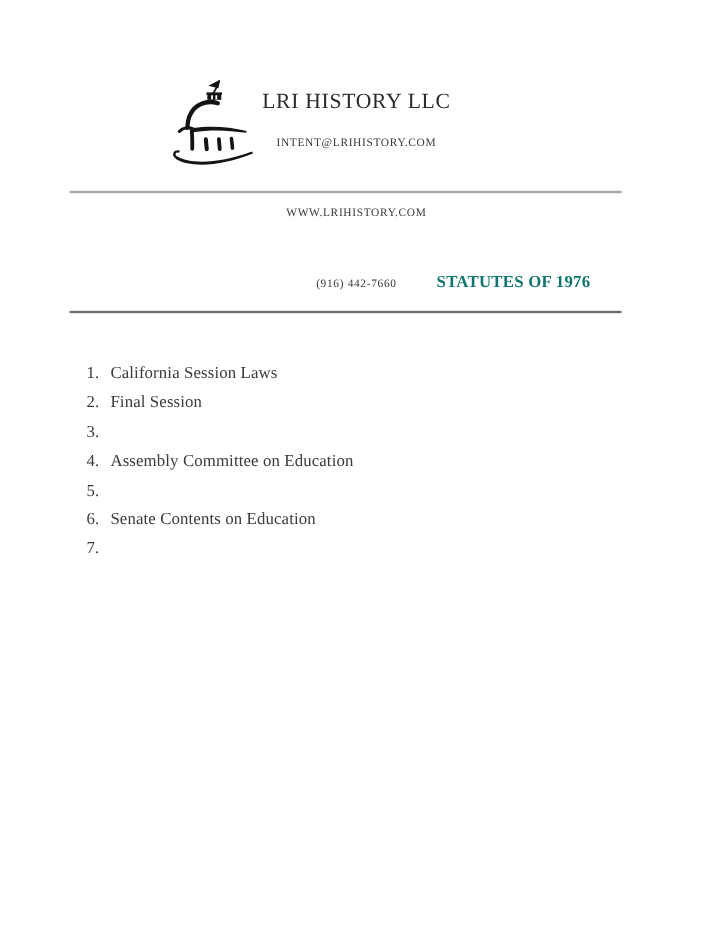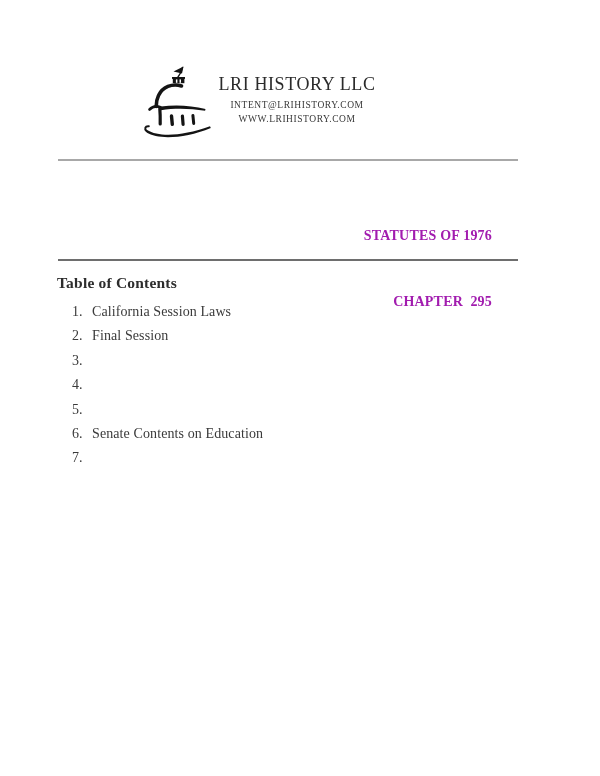--- a/index.html
+++ b/index.html
@@ -31,22 +31,23 @@
     font-size: 18px;
     letter-spacing: 0.6px;
     color: #2b2b2b;
     line-height: 21px;
   }
   .contact-line {
     font-size: 9.5px;
     letter-spacing: 0.55px;
     line-height: 14.4px;
     color: #383838;
+    margin-top: 44px;
   }
-  .contact-line.first { margin-top: 3px; }
+  .contact-line.first { margin-top: 18px; }
 
   
   .rule-1 {
     position: absolute;
     left: 58px;
     top: 159px;
     width: 460px;
     height: 2px;
     background: #a8a8a8;
   }
@@ -61,21 +62,21 @@
 
   
   .reference {
     position: absolute;
     top: 180px;
     right: 108px;
     text-align: right;
     font-weight: bold;
     font-size: 14px;
     line-height: 22.3px;
-    color: #a21caf;
+    color: #0f766e;
     letter-spacing: 0.2px;
     white-space: pre; 
   }
 
   
   .toc-title {
     position: absolute;
     left: 57px;
     top: 274px;
     font-size: 15.5px;
@@ -127,47 +128,47 @@
 
       <path d="M 9.5,71 C 7.3,69 8,65.8 11.8,66.2" stroke="#141414" stroke-width="2" stroke-linecap="round"></path>
       <path d="M 10,70 C 22,77.2 45,76.4 73,66.3 L 73.8,68 C 48,78.6 21.5,80 9.5,72.6 Z" fill="#141414"></path>
     </svg>
   </div>
 
   <div class="company-block">
     <div class="company-name">LRI HISTORY LLC</div>
     <div class="contact-line first">INTENT@LRIHISTORY.COM</div>
     <div class="contact-line">WWW.LRIHISTORY.COM</div>
+    <div class="contact-line">(916) 442-7660</div>
   </div>
 
   <div class="rule-1"></div>
 
   <div class="reference">
     <div>STATUTES OF 1976</div>
-    <div>CHAPTER  295</div>
   </div>
 
   <div class="rule-2"></div>
 
-  <div class="toc-title">Table of Contents</div>
 
   <div class="toc-list">
     <div class="toc-item">
       <span class="toc-num">1.</span>
       <span class="toc-label">California Session Laws</span>
     </div>
     <div class="toc-item">
       <span class="toc-num">2.</span>
       <span class="toc-label">Final Session</span>
     </div>
     <div class="toc-item">
       <span class="toc-num">3.</span>
     </div>
     <div class="toc-item">
       <span class="toc-num">4.</span>
+      <span class="toc-label">Assembly Committee on Education</span>
     </div>
     <div class="toc-item">
       <span class="toc-num">5.</span>
     </div>
     <div class="toc-item">
       <span class="toc-num">6.</span>
       <span class="toc-label">Senate Contents on Education</span>
     </div>
     <div class="toc-item">
       <span class="toc-num">7.</span>

